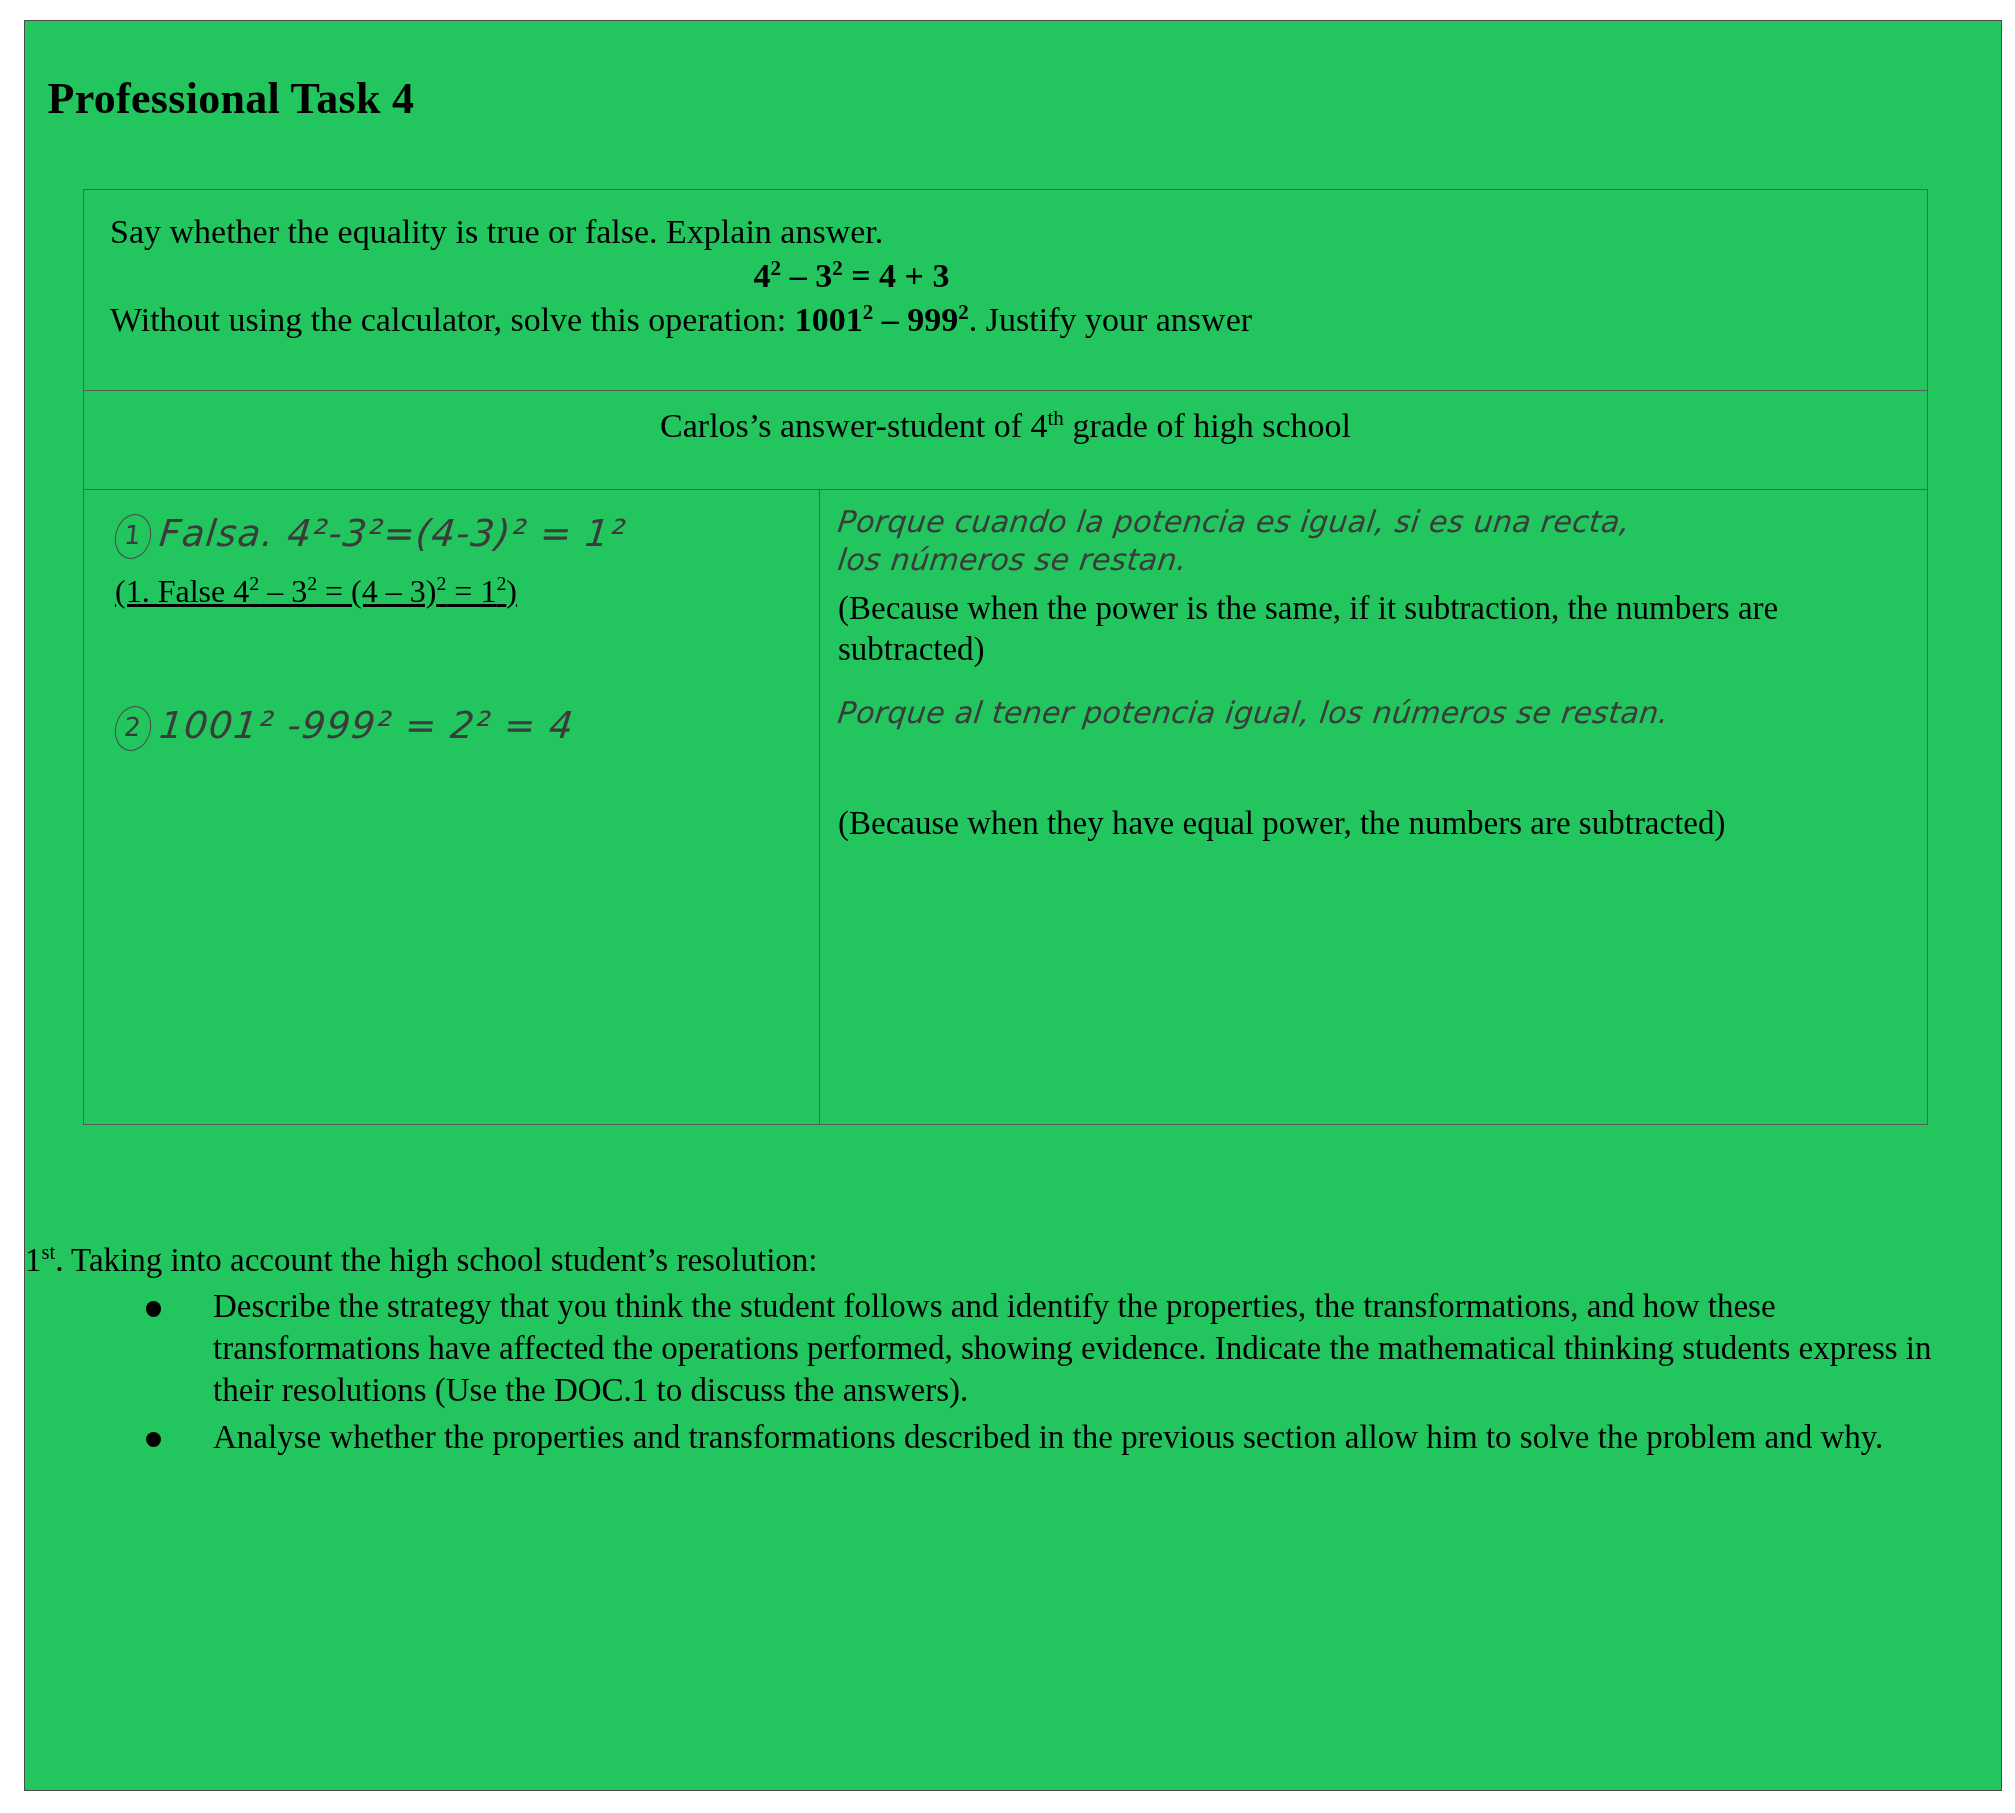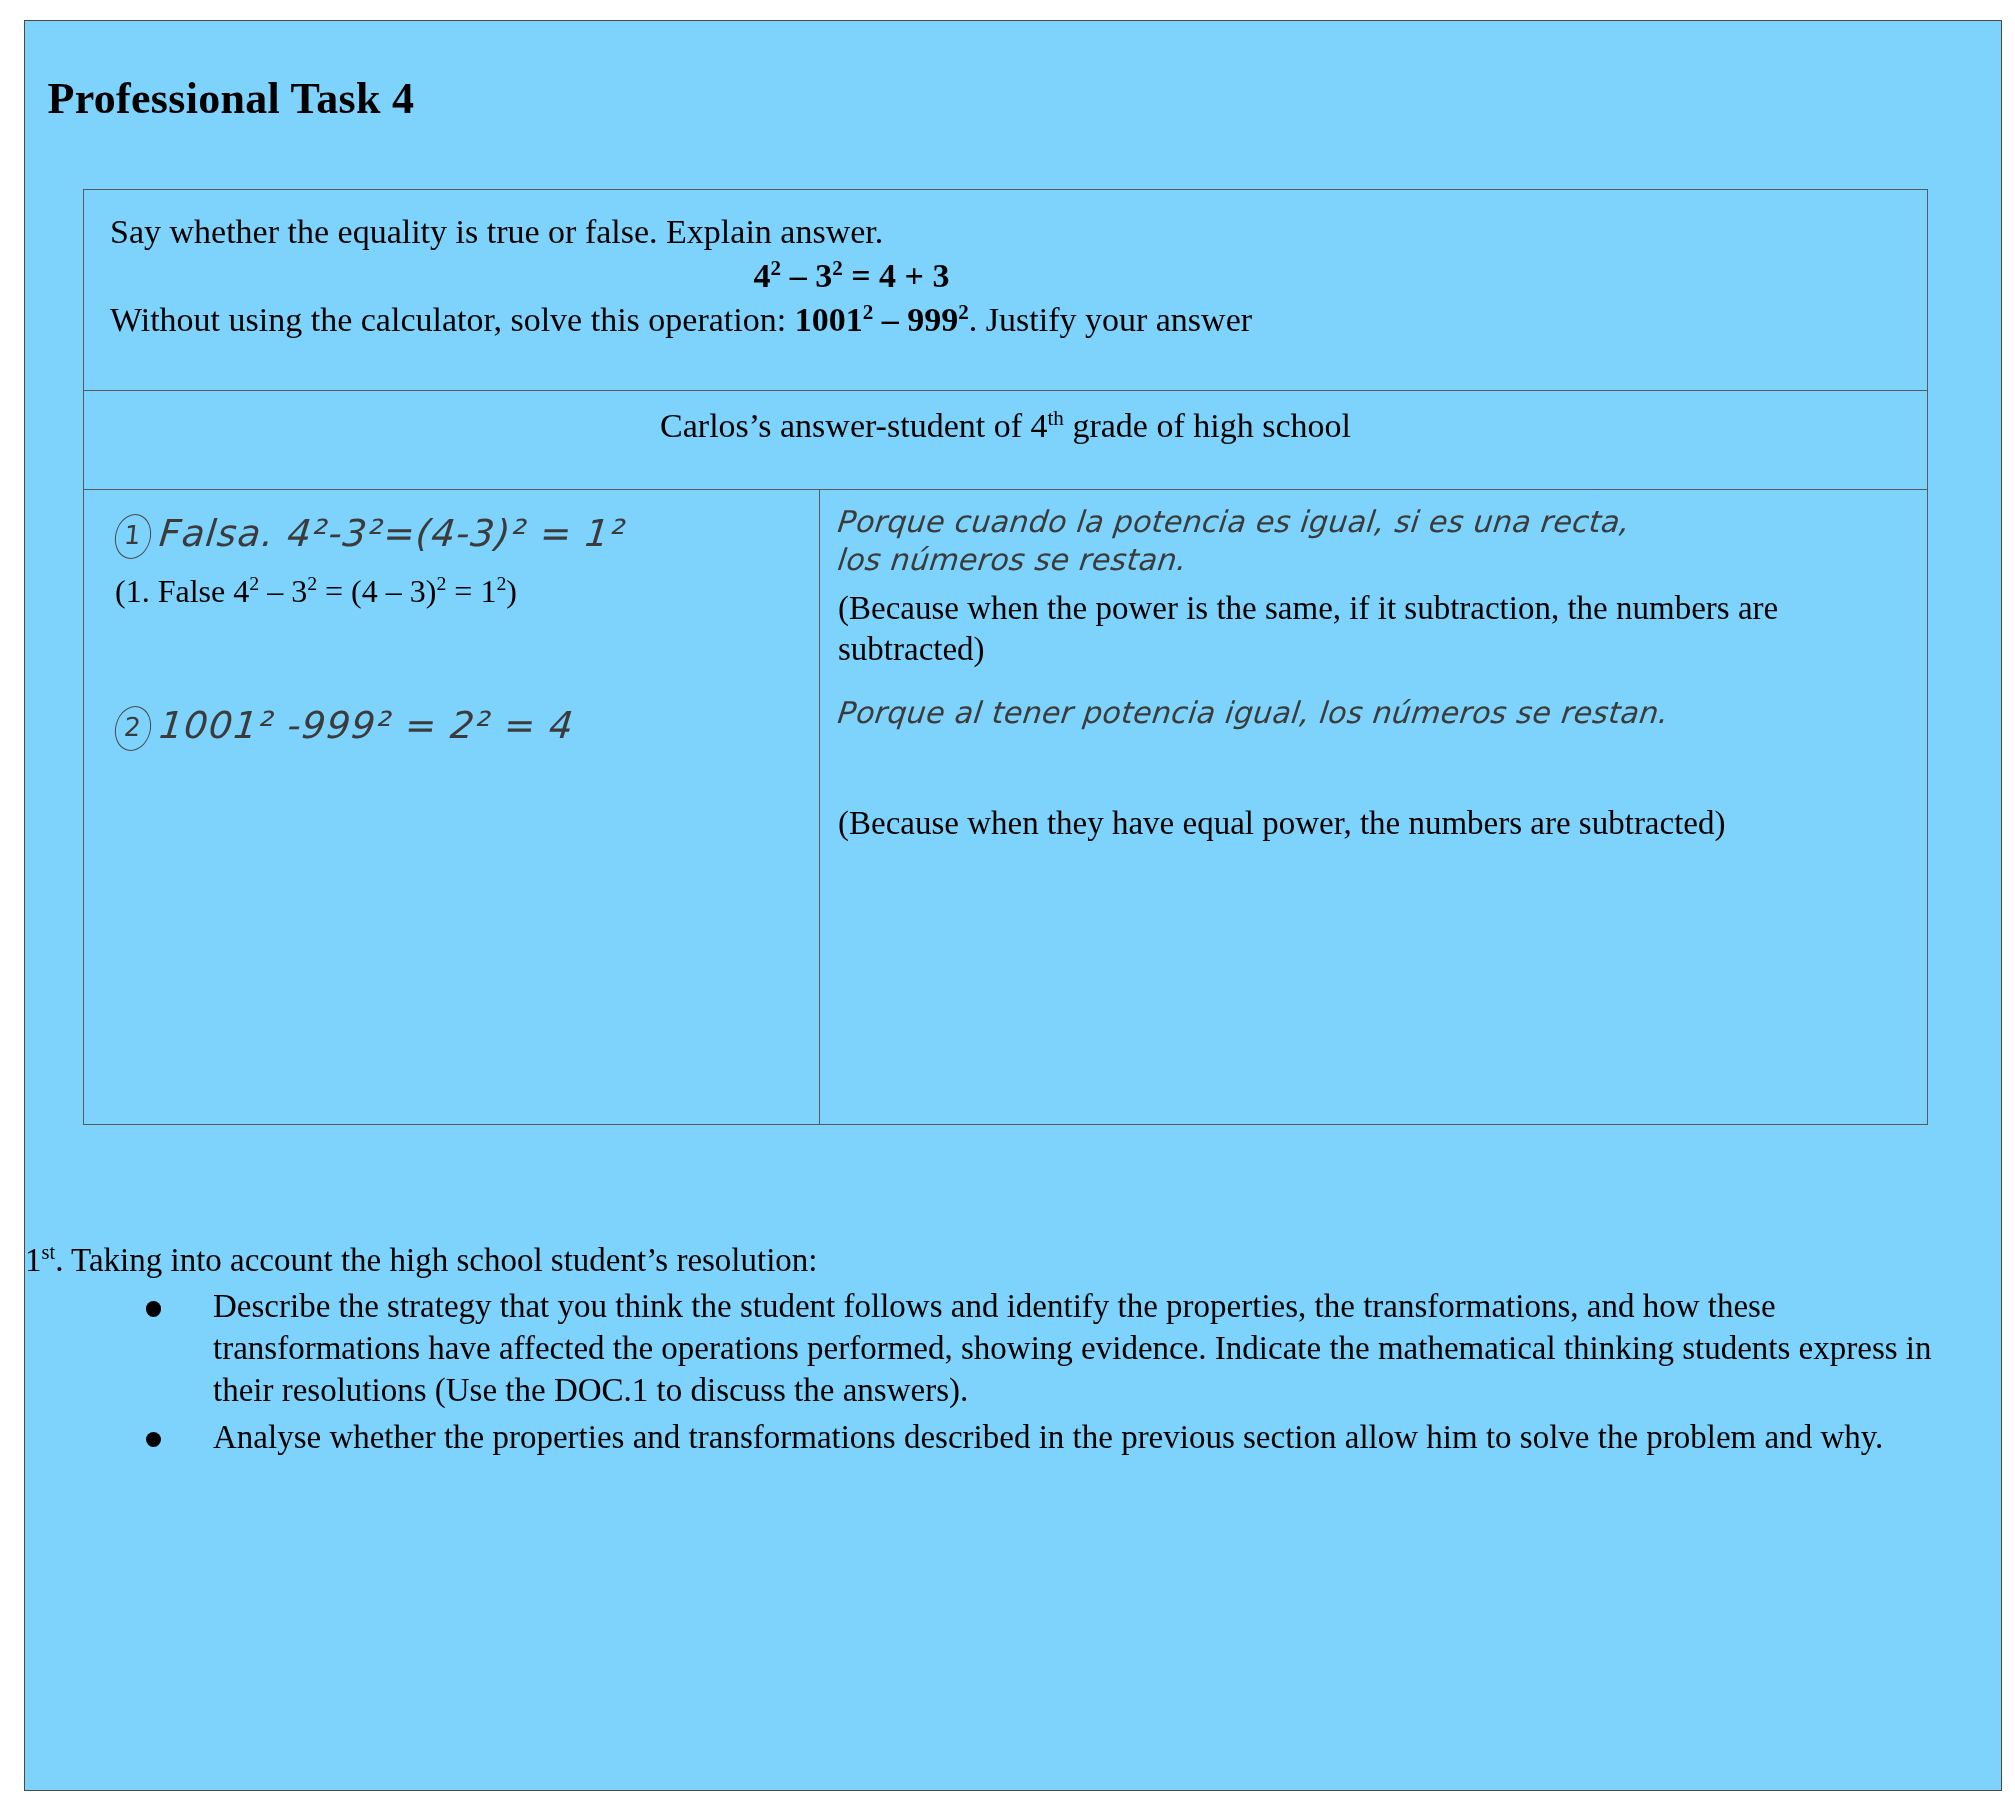--- a/index.html
+++ b/index.html
@@ -18,21 +18,21 @@
 
   
   #page-frame {
     position: absolute;
     left: 24px;
     top: 19.5px;
     width: 1978px;
     height: 1771px;
     border: 1.8px solid #4a4a4a;
     box-sizing: border-box;
-    background: #7dd3fc;
+    background: #22c55e;
   }
 
   
   #doc-title {
     position: absolute;
     left: 22.5px;
     top: 56px;
     font-size: 44px;
     font-weight: bold;
     letter-spacing: 0.3px;
@@ -120,20 +120,21 @@
     line-height: 40px;
     font-size: 26px;
     font-style: normal;
     margin-right: 8.3px;
     vertical-align: 2.4px;
   }
   .translation {
     font-size: 32px;
     line-height: 1.22;
     margin-top: 13px;
+    text-decoration: underline;
   }
   .hand-text {
     font-size: 30px;
     line-height: 1.28;
     letter-spacing: 0.3px;
     transform: skewX(-7deg);
     transform-origin: left center;
     display: block;
   }
   .hand-block { margin-bottom: 6px; }

